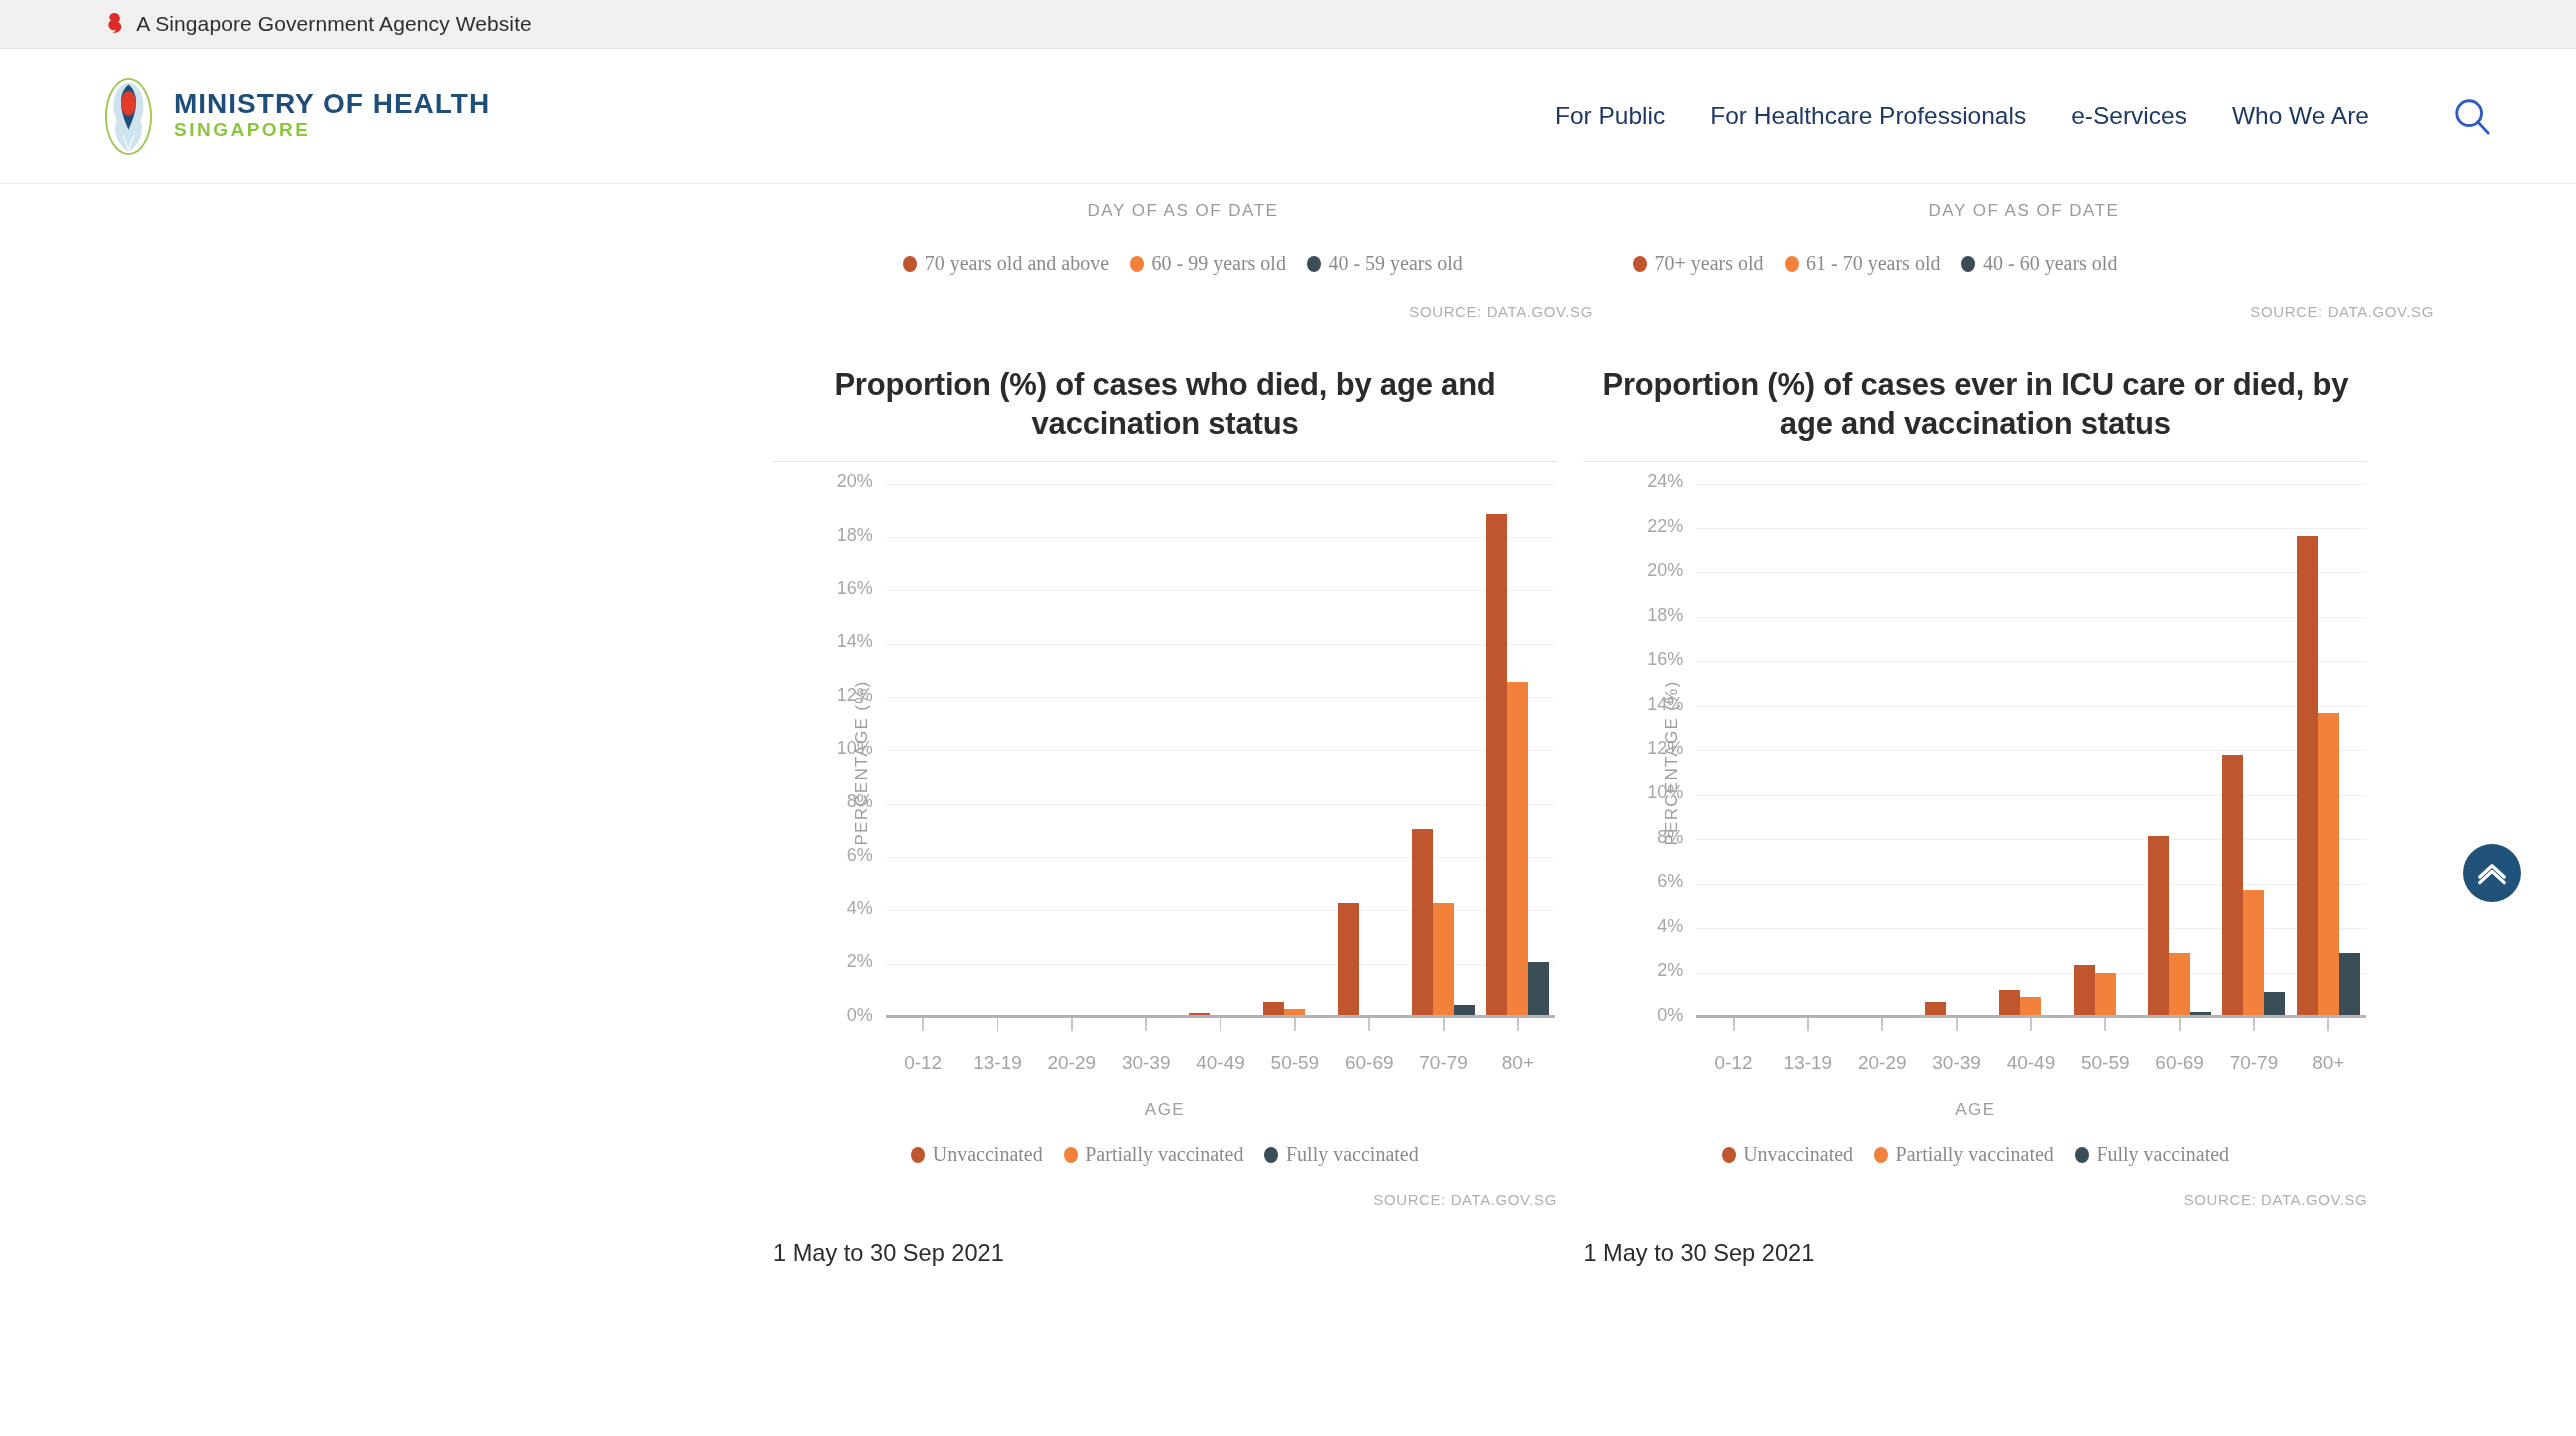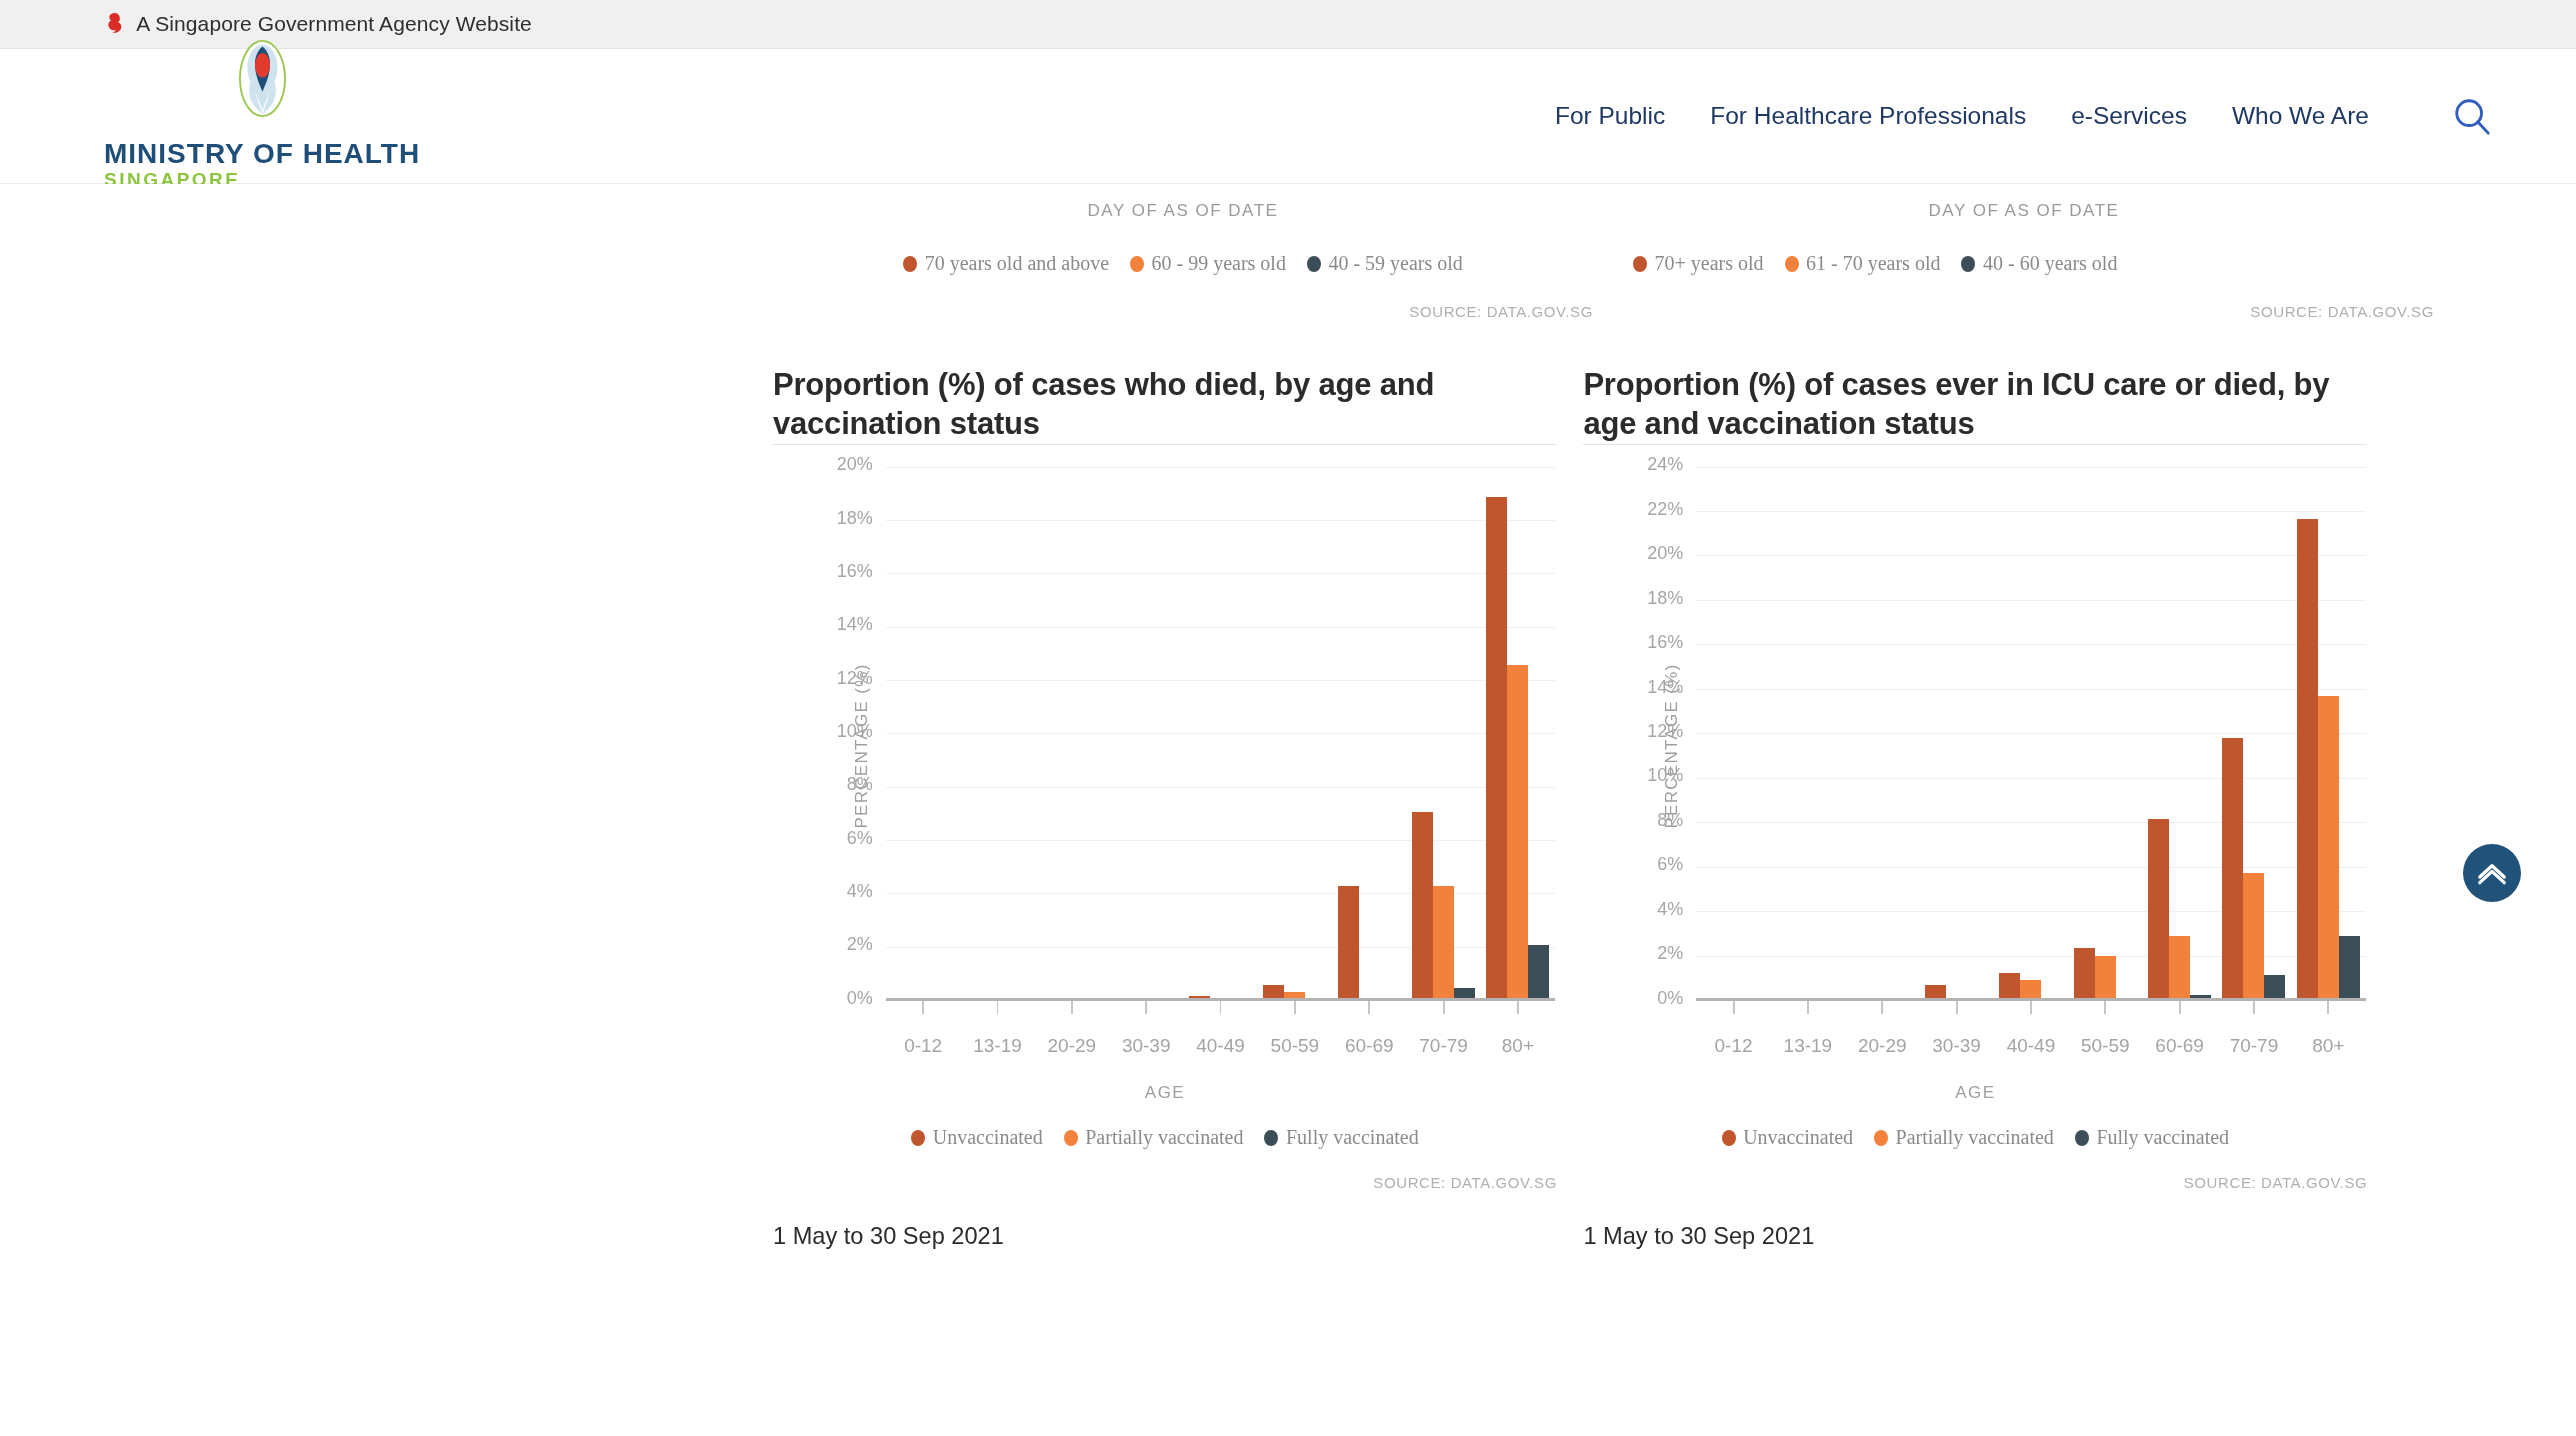--- a/index.html
+++ b/index.html
@@ -32,21 +32,21 @@
 
   
   .site-header {
     height: 135px;
     background: #fff;
     display: flex;
     align-items: center;
     padding: 0 83px 0 104px;
     border-bottom: 0.9px solid #ededed;
   }
-  .logo-wrap { display: flex; align-items: center; gap: 21px; flex-direction: column; }
+  .logo-wrap { display: flex; align-items: center; gap: 21px; }
   .logo-mark { width: 49px; height: 79px; flex: none; }
   .logo-text .l1 {
     font-size: 28px; font-weight: bold; color: #1f4e79;
     letter-spacing: 1px; line-height: 1.05;
   }
   .logo-text .l2 {
     font-size: 19px; font-weight: bold; color: #8cc63e;
     letter-spacing: 2.5px; line-height: 1.3;
   }
   .main-nav {
@@ -135,21 +135,23 @@
   .chart-card { position: relative; }
   .chart-card.left  { width: 784px; margin-left: 773px; }
   .chart-card.right { width: 784px; margin-left: 26.4px; }
 
   .chart-title {
     font-size: 31px;
     font-weight: bold;
     color: #2b2b2b;
     line-height: 1.28;
     letter-spacing: -0.2px;
+    padding-bottom: 17px;
     border-bottom: 1.9px solid #e3e3e3;
+    text-align: center;
   }
 
   .plot-area {
     position: relative;
     height: 558px;
     margin-top: 22.6px;
   }
   .ylabel {
     position: absolute;
     left: 5.7px;

